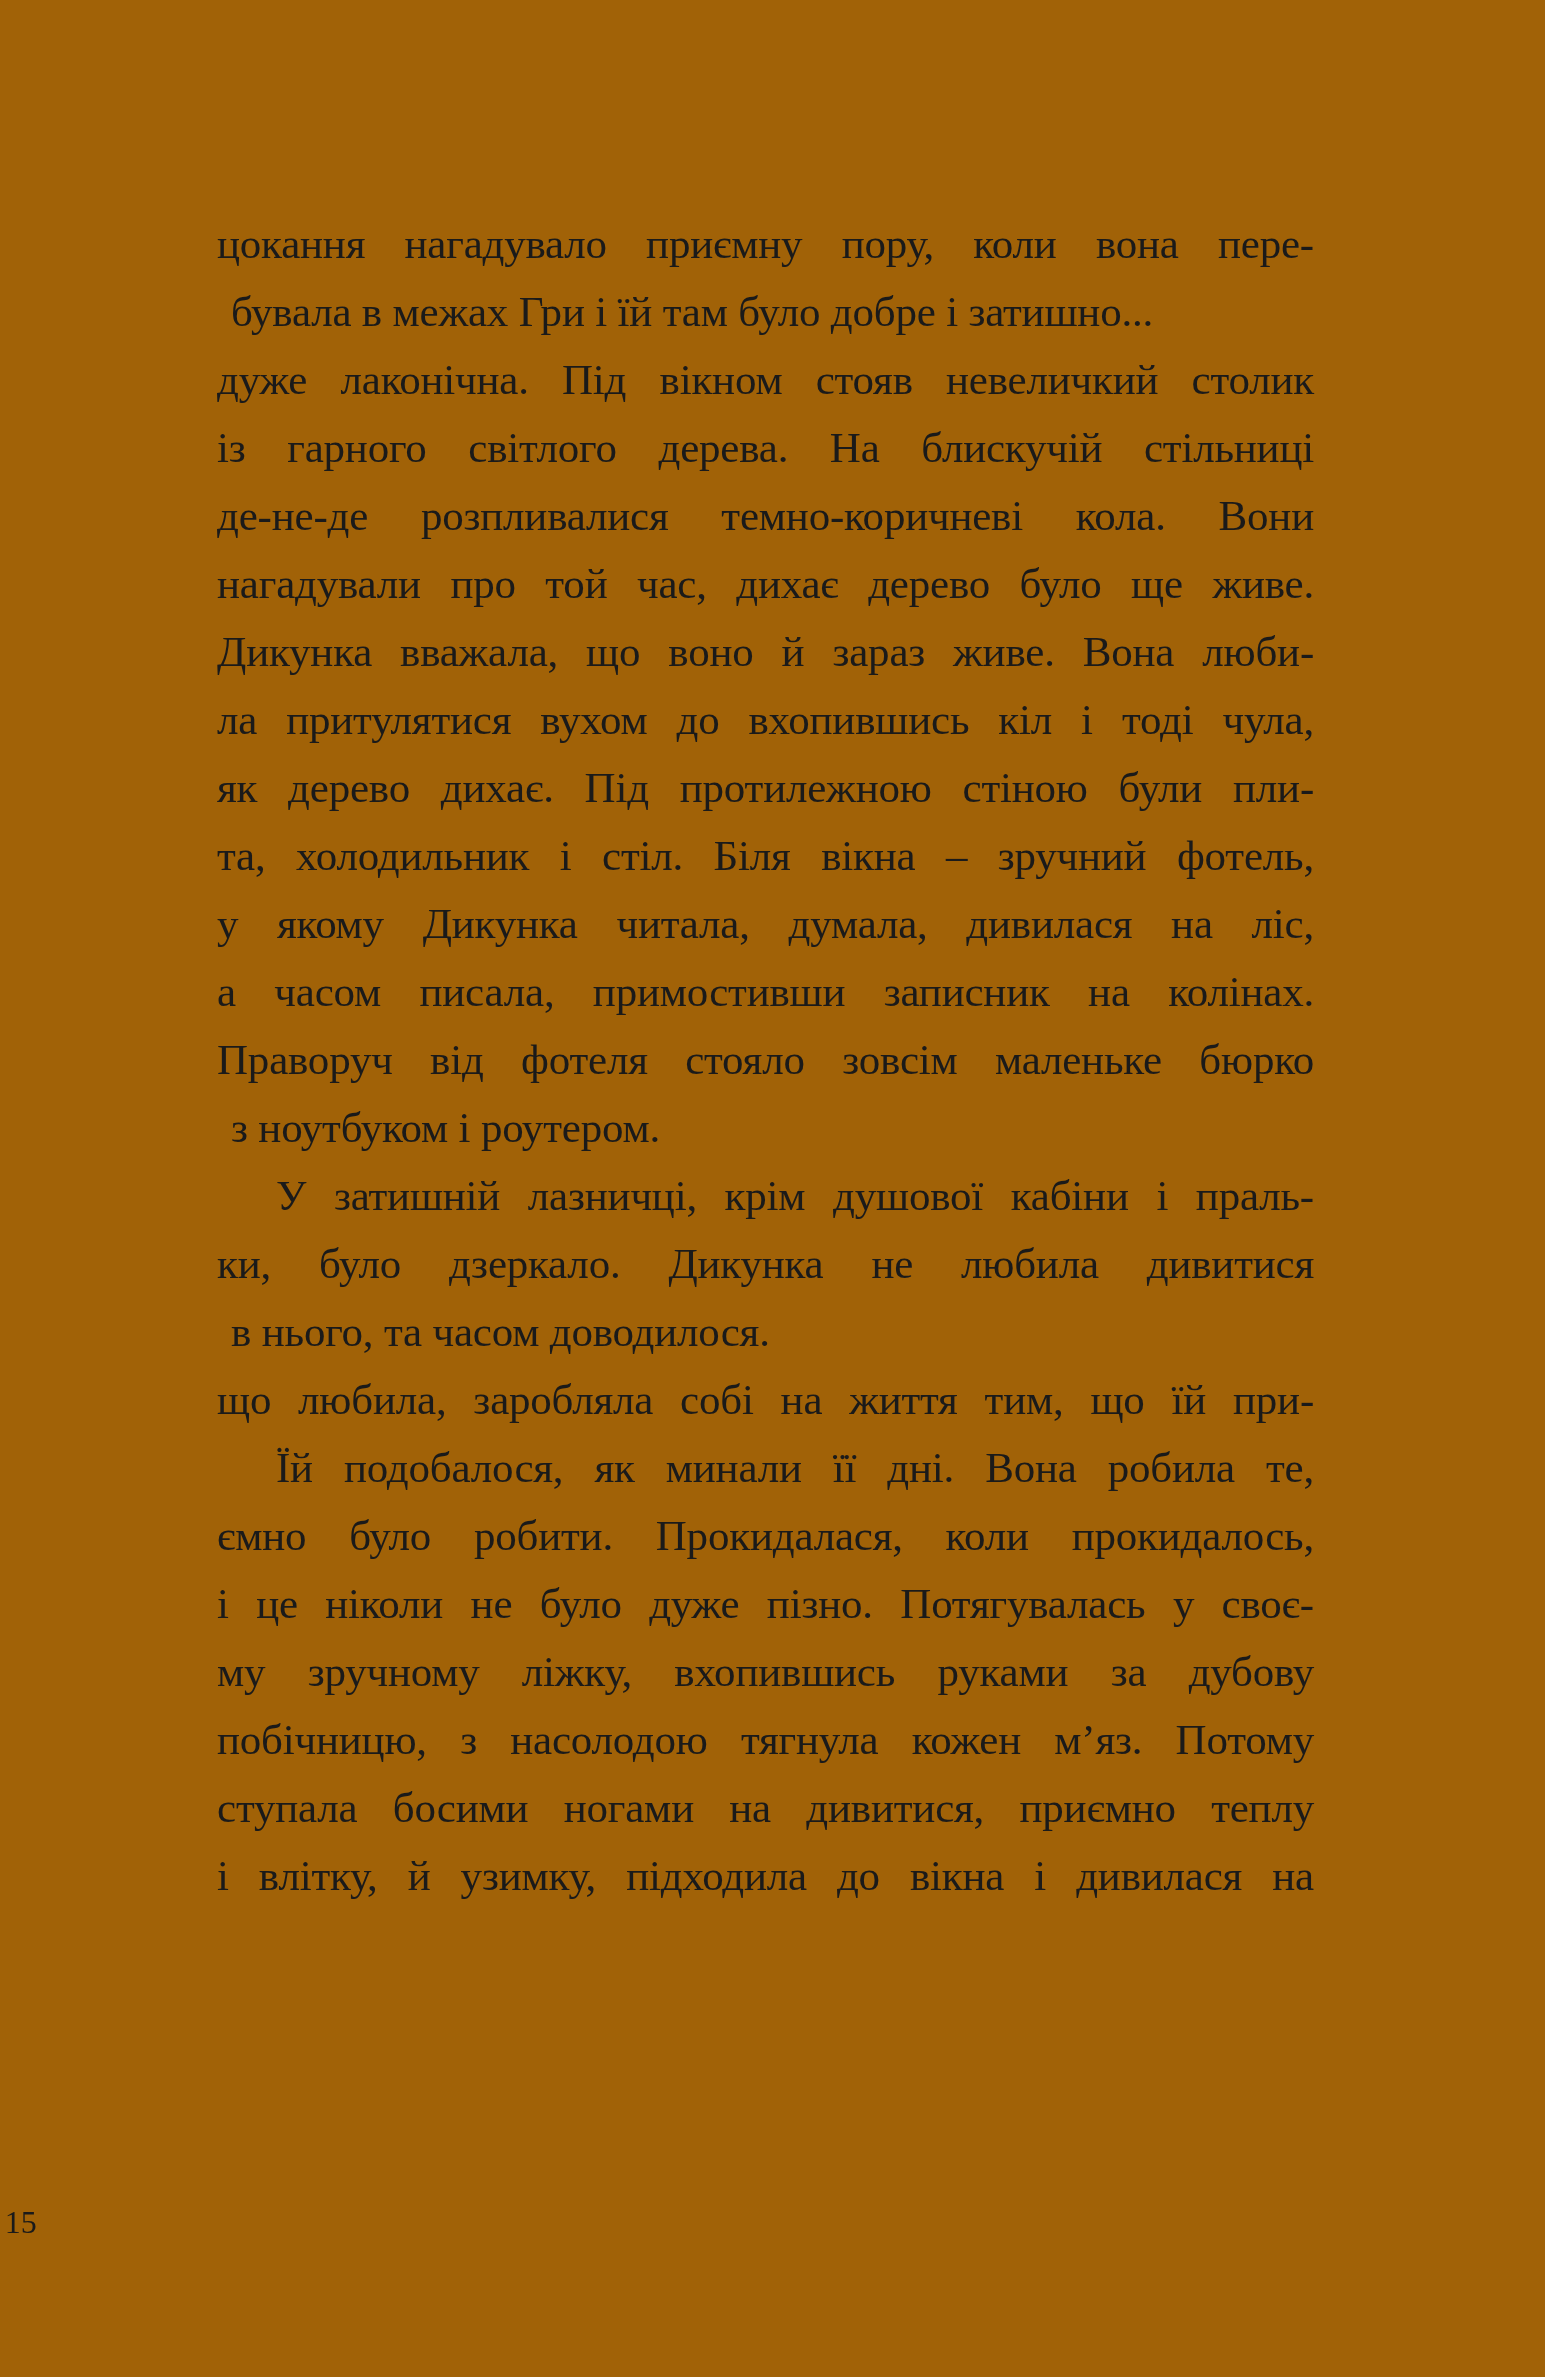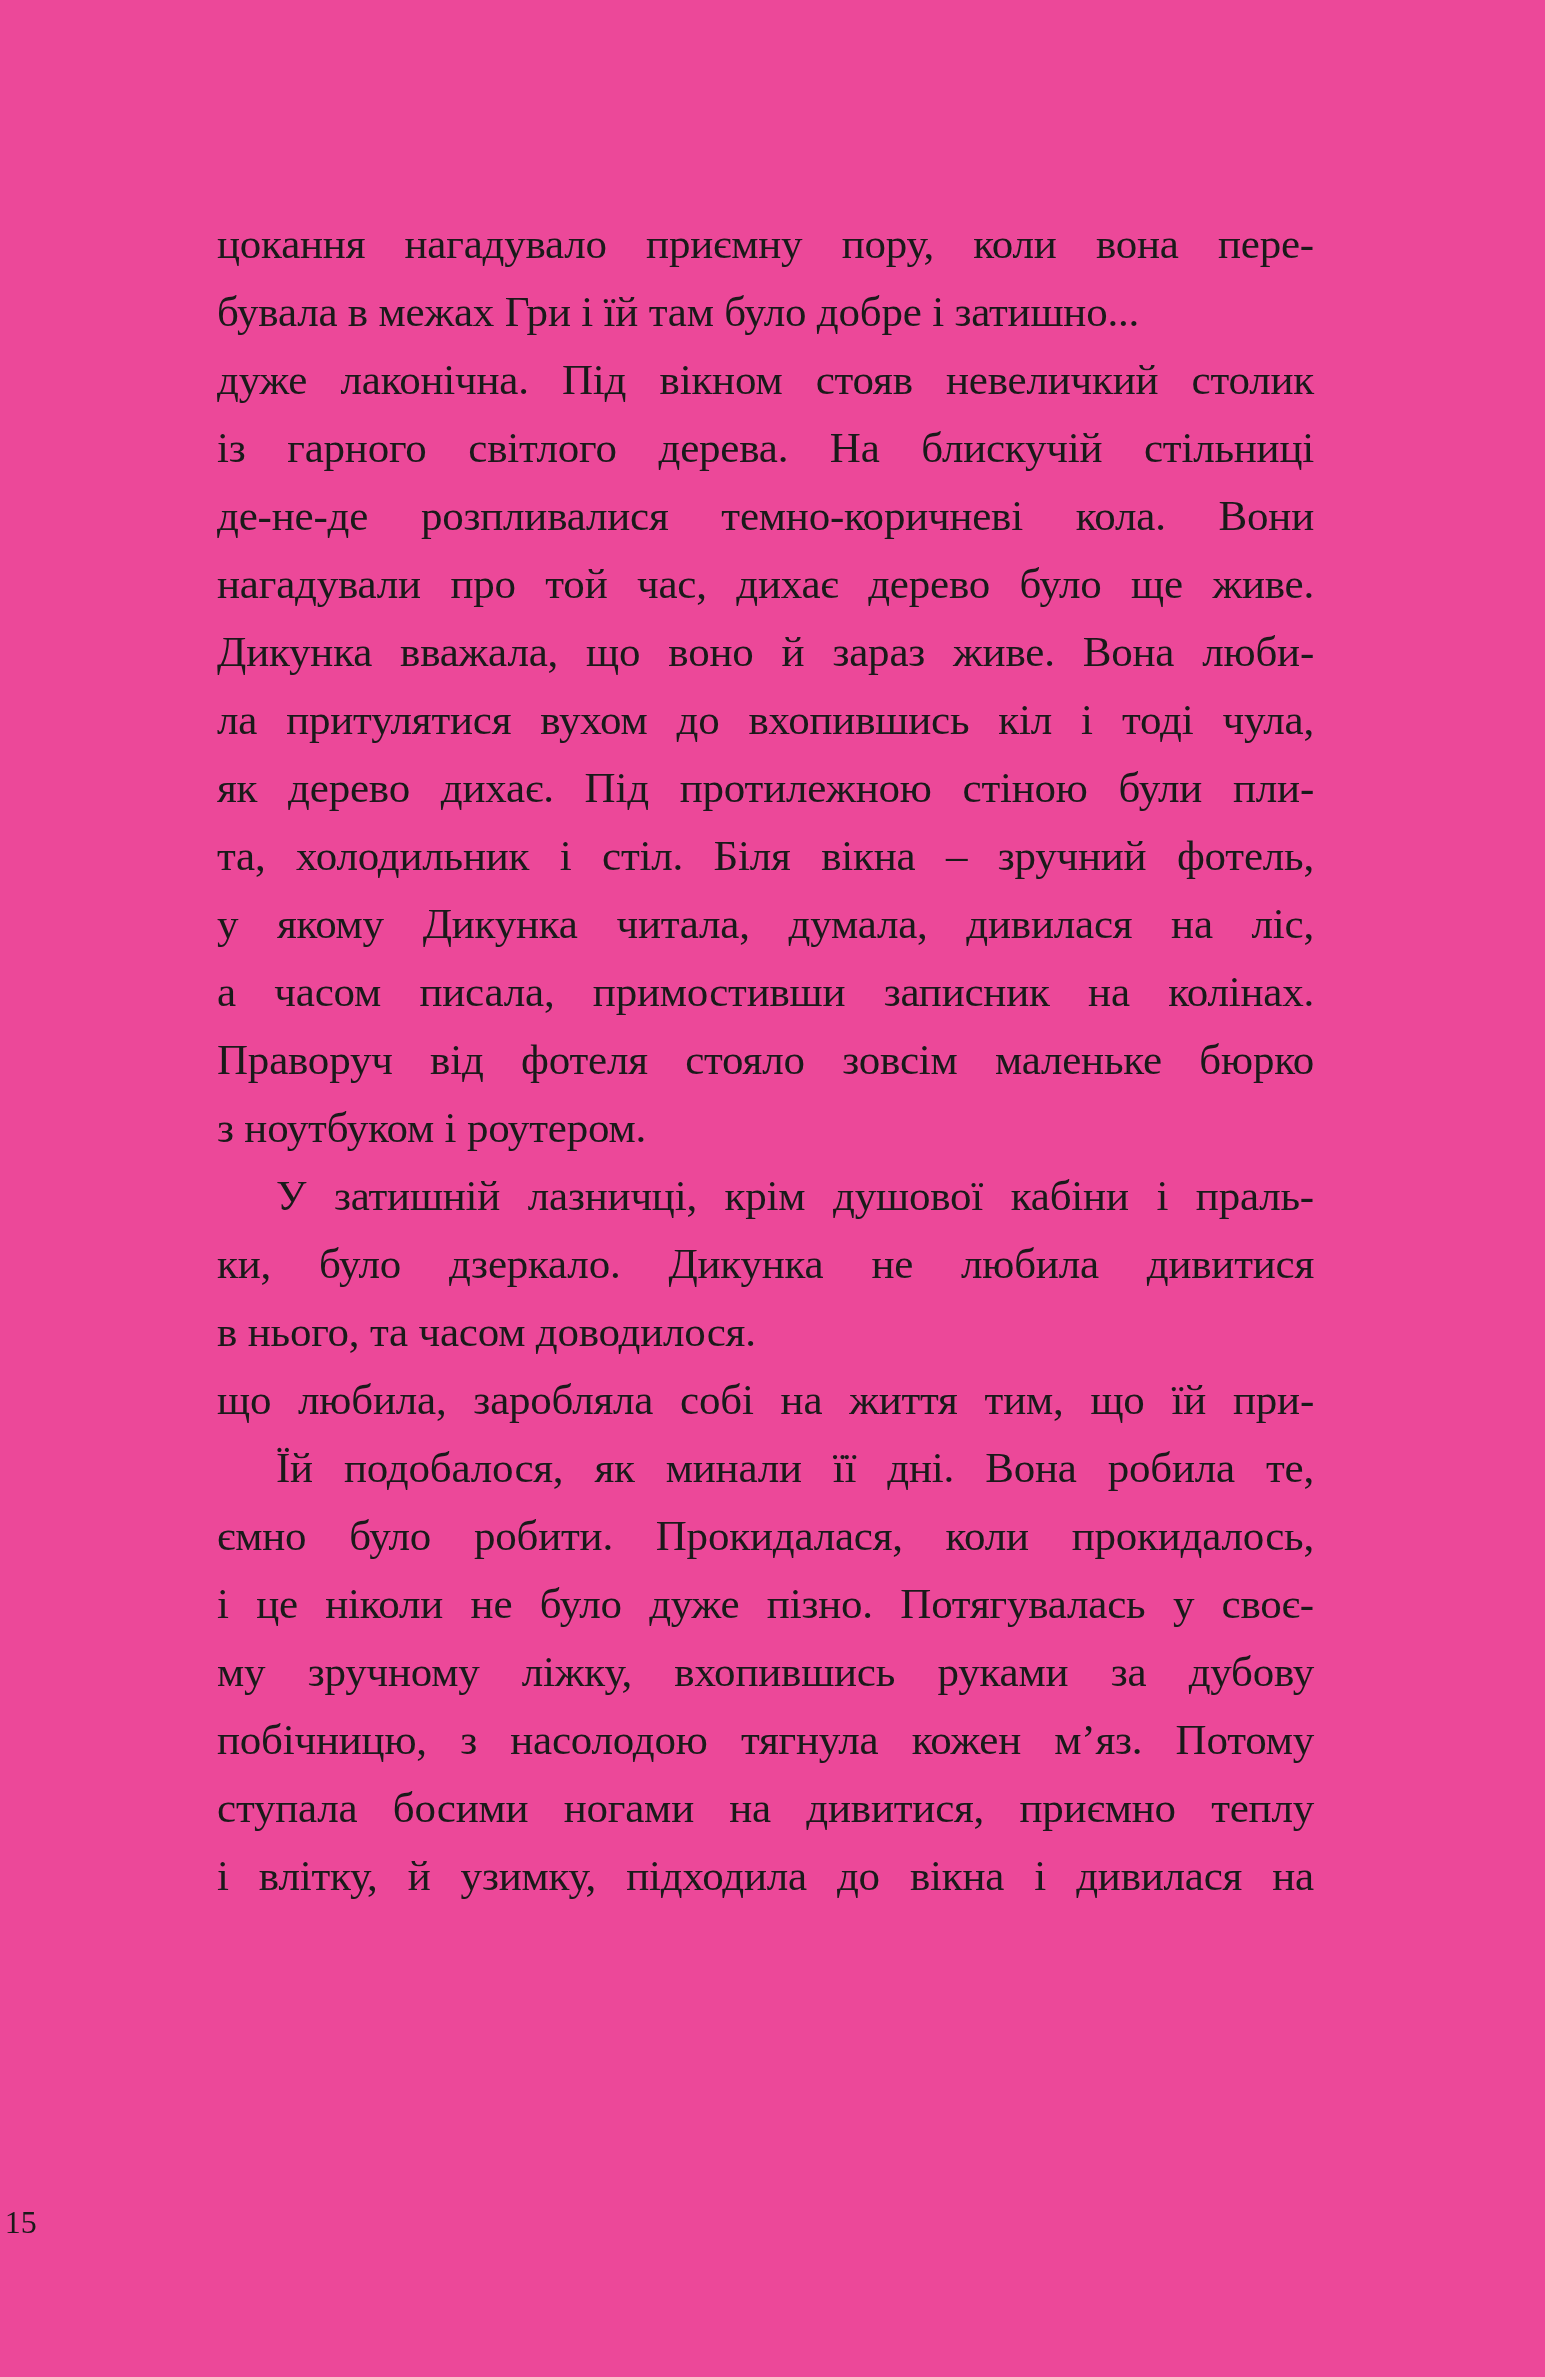--- a/index.html
+++ b/index.html
@@ -1,34 +1,34 @@
 <!DOCTYPE html>
 <html style="font-size:13px"><head>
 <meta charset="utf-8">
 <style>
   html, body { margin: 0; padding: 0; background: #ffffff; }
   body { width: 1545px; height: 2377px; position: relative; overflow: hidden; }
   .page {
-    position: absolute; left: 0; top: 0; width: 1545px; height: 2377px; background: #ec4899;
+    position: absolute; left: 0; top: 0; width: 1545px; height: 2377px; background: #a16207;
   }
   .text-block {
     position: absolute; left: 217px; top: 210px; width: 1097px;
     font-family: "Liberation Serif", serif;
     font-size: 43px;
     color: #1a1a1a;
   }
   .line {
     display: block;
     height: 68px; line-height: 68px;
     white-space: nowrap;
     text-align: justify;
     text-align-last: justify;
     letter-spacing: -0.2px;
   }
-  .line.last { text-align-last: left; }
+  .line.last { text-align-last: left; margin-left: 14px; }
   .line.indent { padding-left: 59px; }
   .page-number {
     position: absolute; left: 0; width: 1545px; top: 2204px;
     font-family: "Liberation Serif", serif;
     font-size: 32px; color: #1a1a1a;
     padding-left: 4.8px; box-sizing: border-box;
   }
 </style>
 </head>
 <body>

